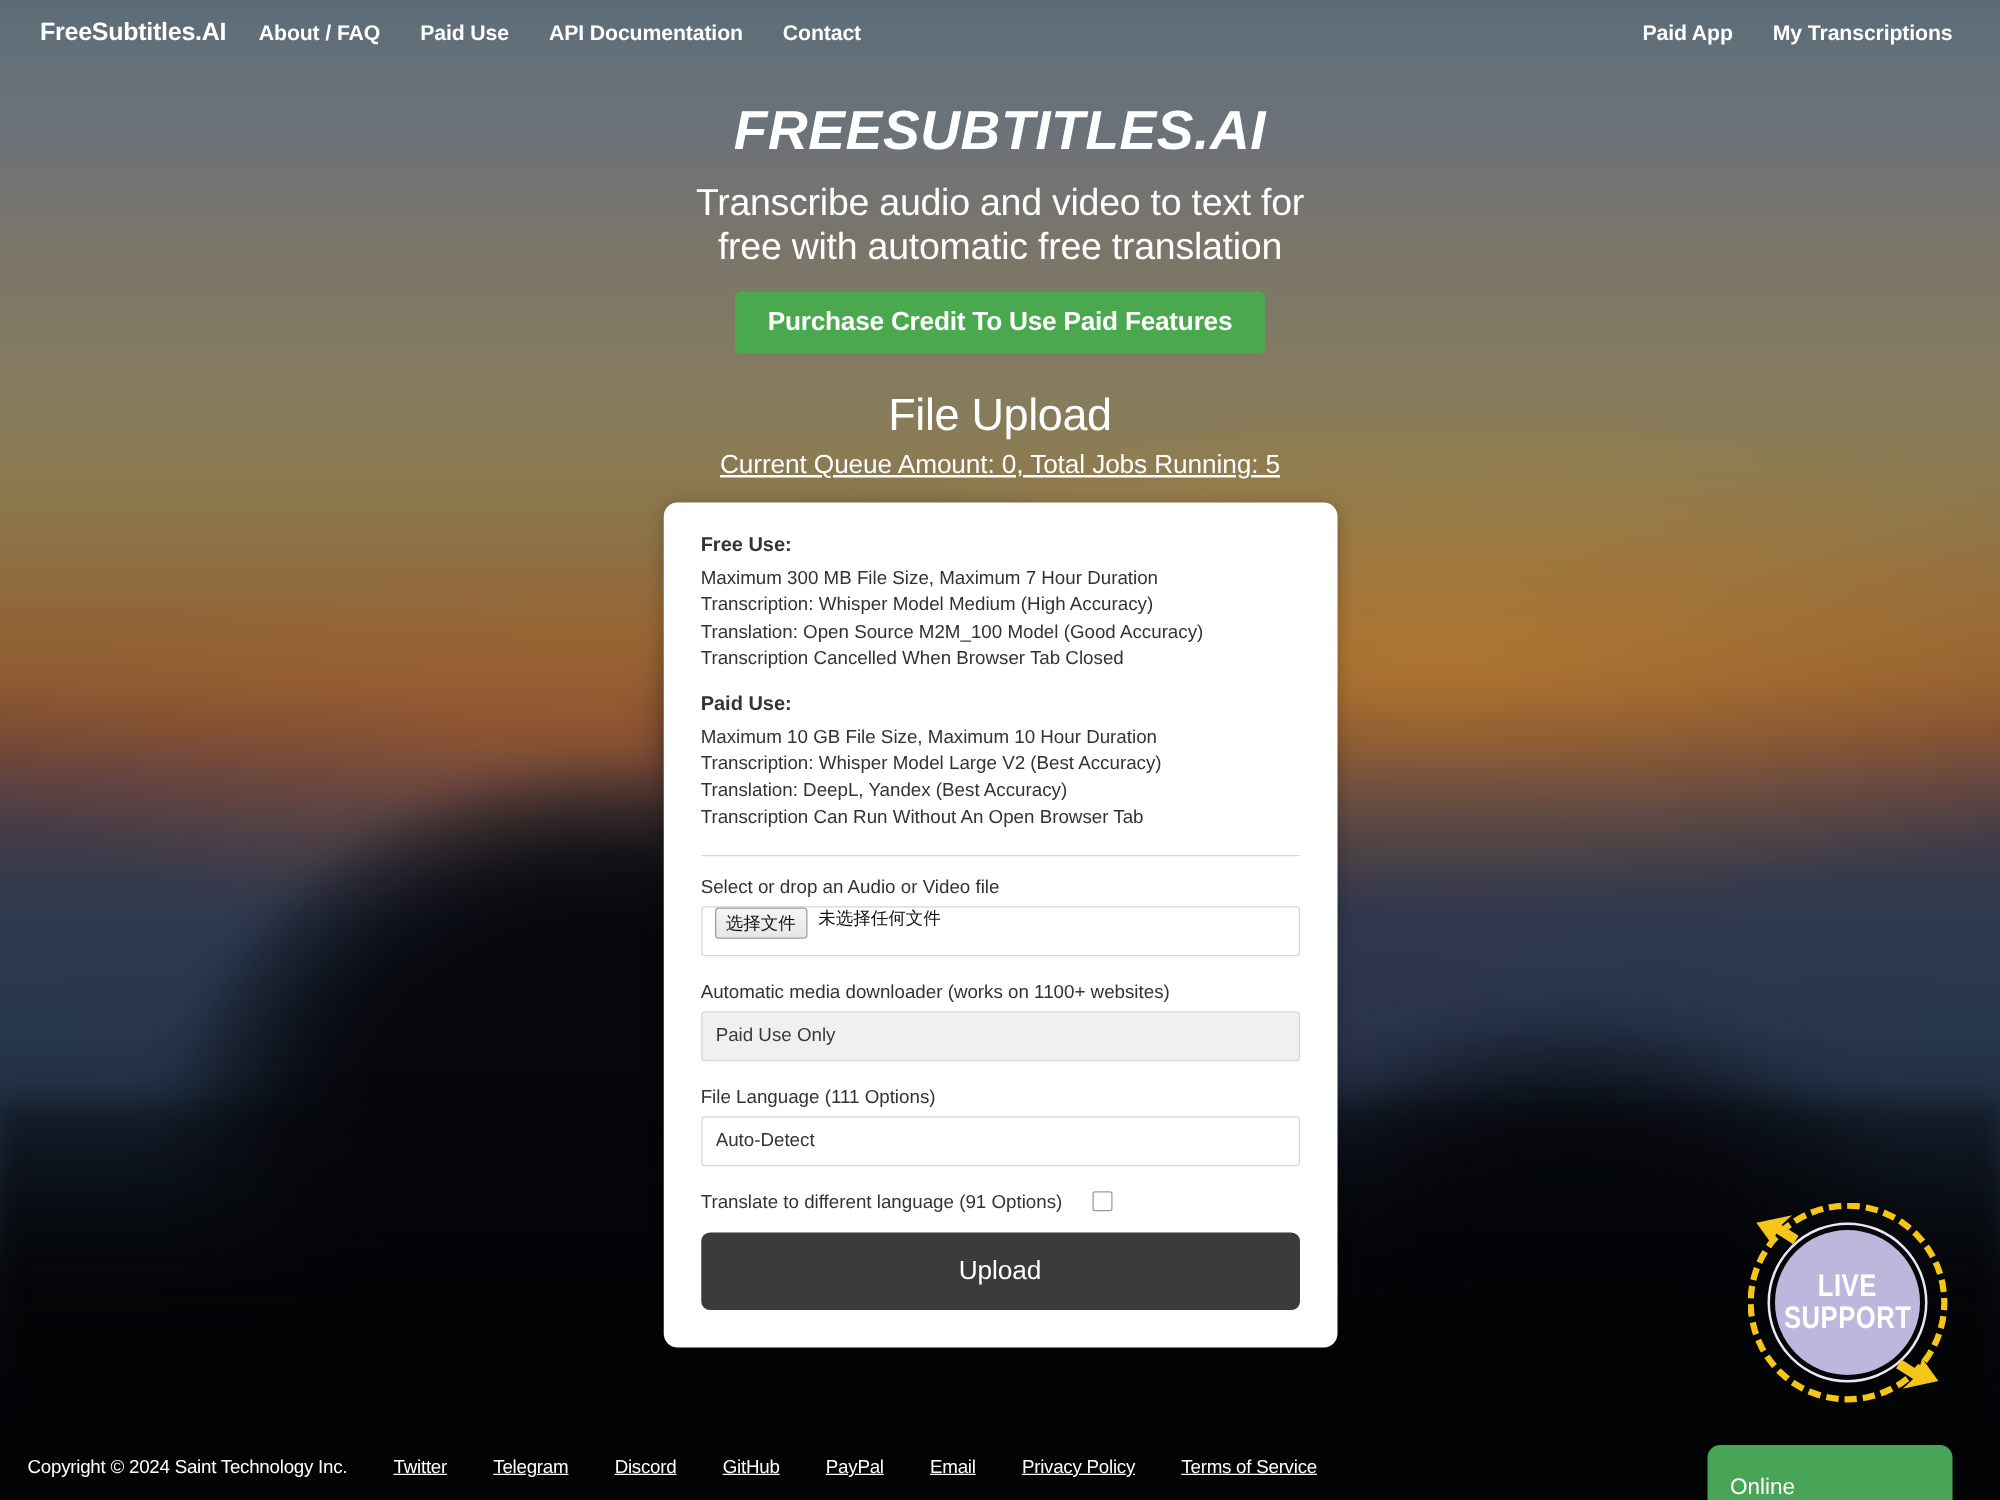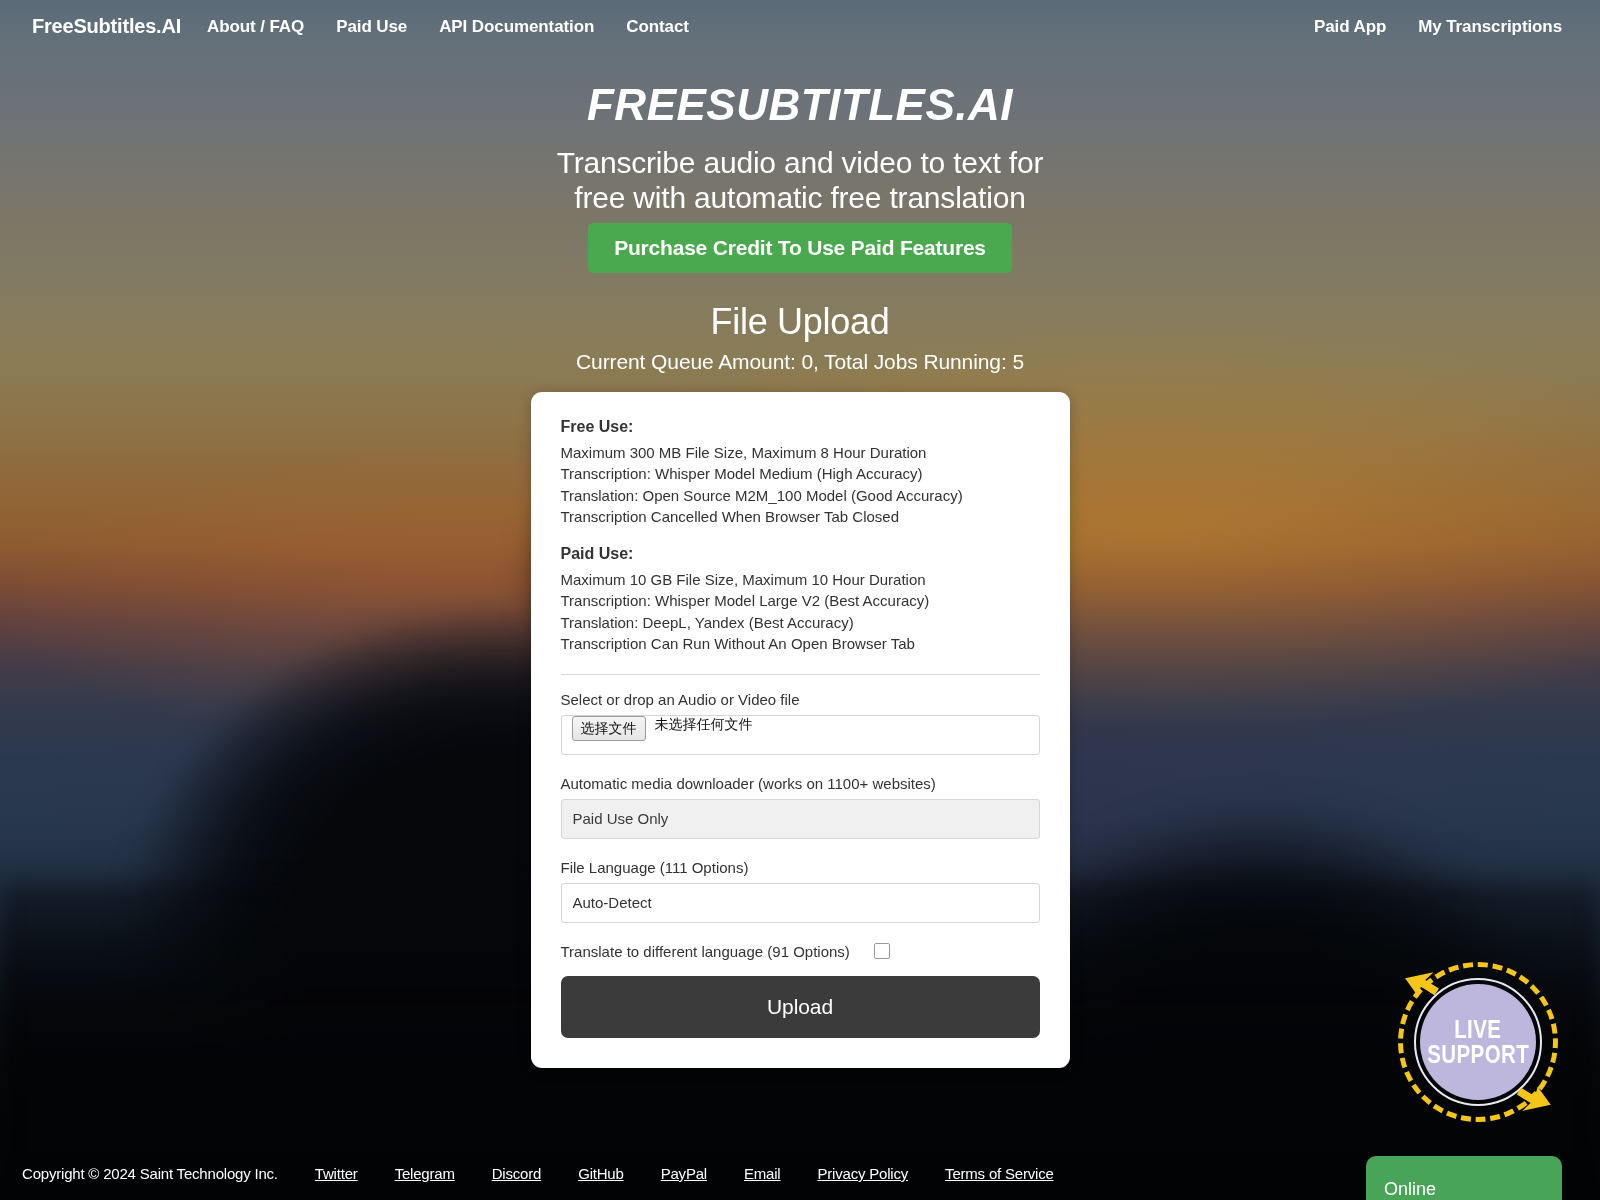--- a/index.html
+++ b/index.html
@@ -140,21 +140,21 @@
   #hero-subtitle {
     color: #ffffff;
     font-size: 30px;
     font-weight: 400;
     line-height: 1.18;
     margin-top: 14px;
     letter-spacing: -0.2px;
   }
   #purchase-btn {
     display: inline-block;
-    margin-top: 8px;
+    margin-top: 18px;
     background: #4aa94e;
     color: #ffffff;
     font-size: 21px;
     font-weight: 700;
     border: none;
     border-radius: 5px;
     padding: 13px 26px;
     cursor: pointer;
     font-family: "Liberation Sans", sans-serif;
     letter-spacing: -0.2px;
@@ -173,20 +173,21 @@
     font-weight: 400;
     line-height: 1.1;
     letter-spacing: -0.3px;
   }
   #queue-status {
     color: #ffffff;
     font-size: 21px;
     font-weight: 500;
     margin-top: 8px;
     letter-spacing: -0.1px;
+    text-decoration: underline;
   }
 
   
   #upload-card {
     position: relative;
     z-index: 3;
     width: 539px;
     margin: 18px auto 0;
     background: #ffffff;
     border-radius: 11px;
@@ -415,21 +416,21 @@
 
 <section id="upload-heading">
   <h2 id="upload-title">File Upload</h2>
   <div id="queue-status">Current Queue Amount: 0, Total Jobs Running: 5</div>
 </section>
 
 <section id="upload-card">
 
   <div class="tier-block">
     <div class="tier-heading">Free Use:</div>
-    <div class="tier-line">Maximum 300 MB File Size, Maximum 8 Hour Duration</div>
+    <div class="tier-line">Maximum 300 MB File Size, Maximum 7 Hour Duration</div>
     <div class="tier-line">Transcription: Whisper Model Medium (High Accuracy)</div>
     <div class="tier-line">Translation: Open Source M2M_100 Model (Good Accuracy)</div>
     <div class="tier-line">Transcription Cancelled When Browser Tab Closed</div>
   </div>
 
   <div class="tier-block">
     <div class="tier-heading">Paid Use:</div>
     <div class="tier-line">Maximum 10 GB File Size, Maximum 10 Hour Duration</div>
     <div class="tier-line">Transcription: Whisper Model Large V2 (Best Accuracy)</div>
     <div class="tier-line">Translation: DeepL, Yandex (Best Accuracy)</div>

